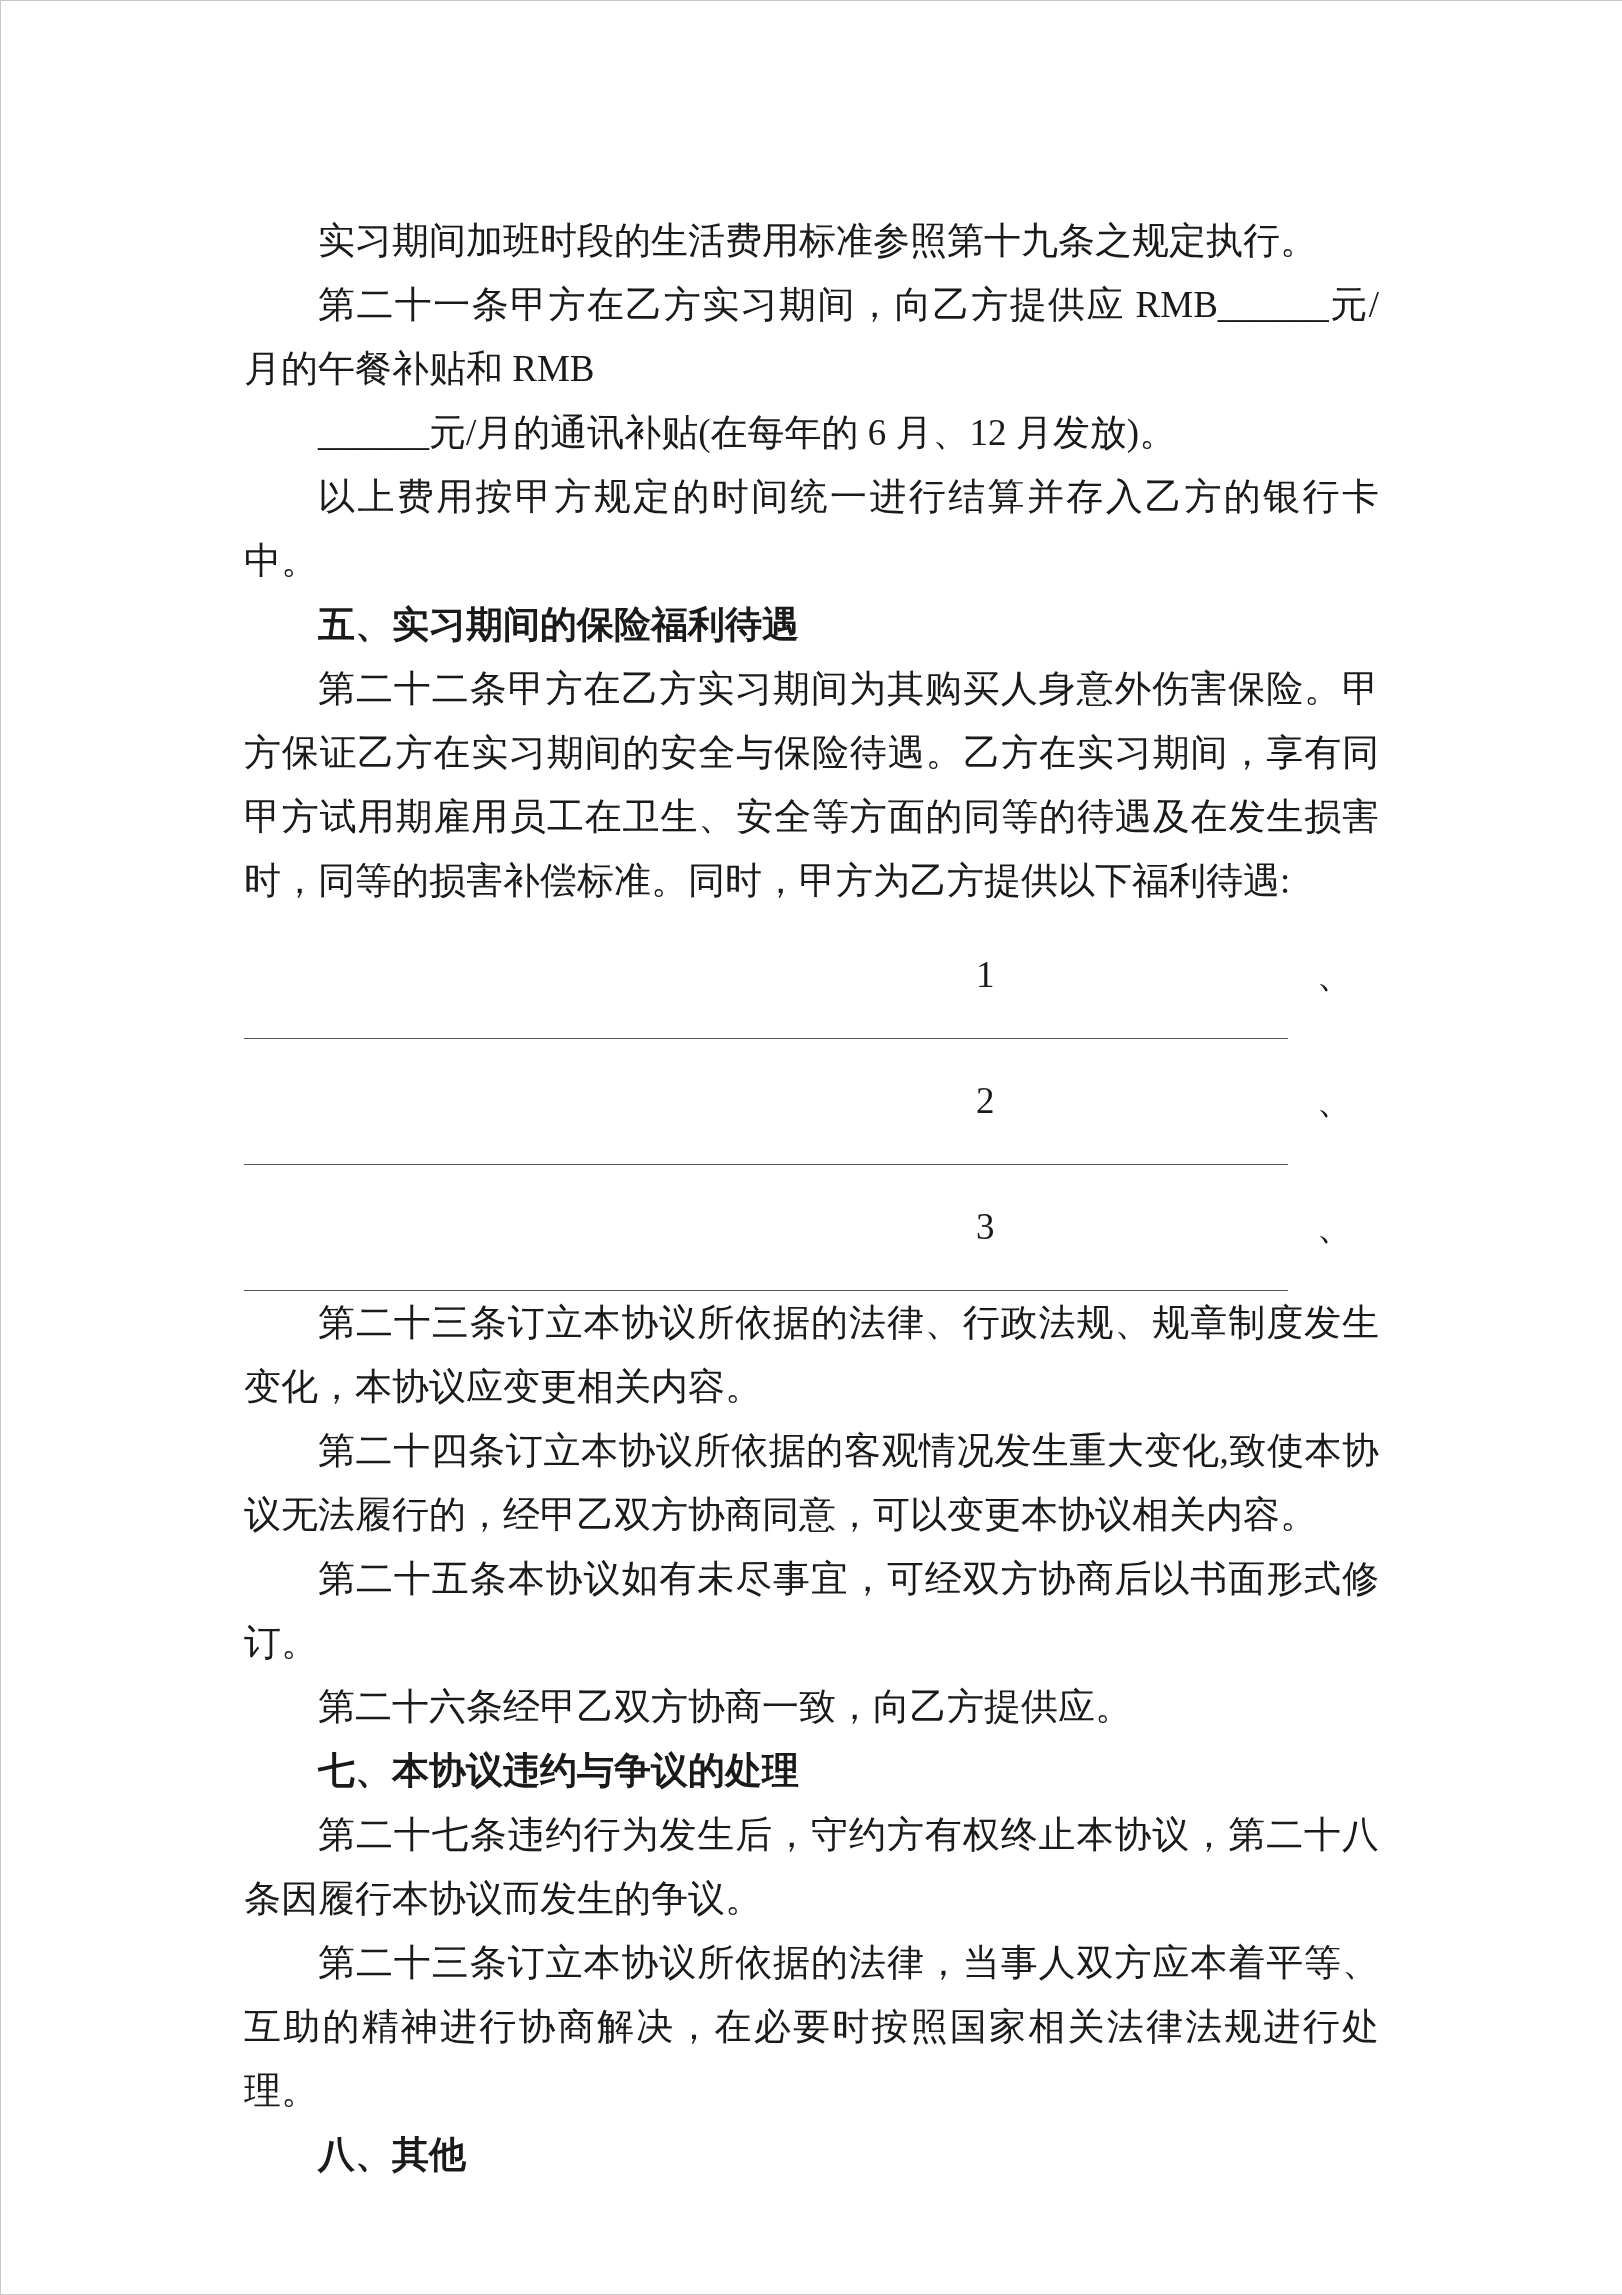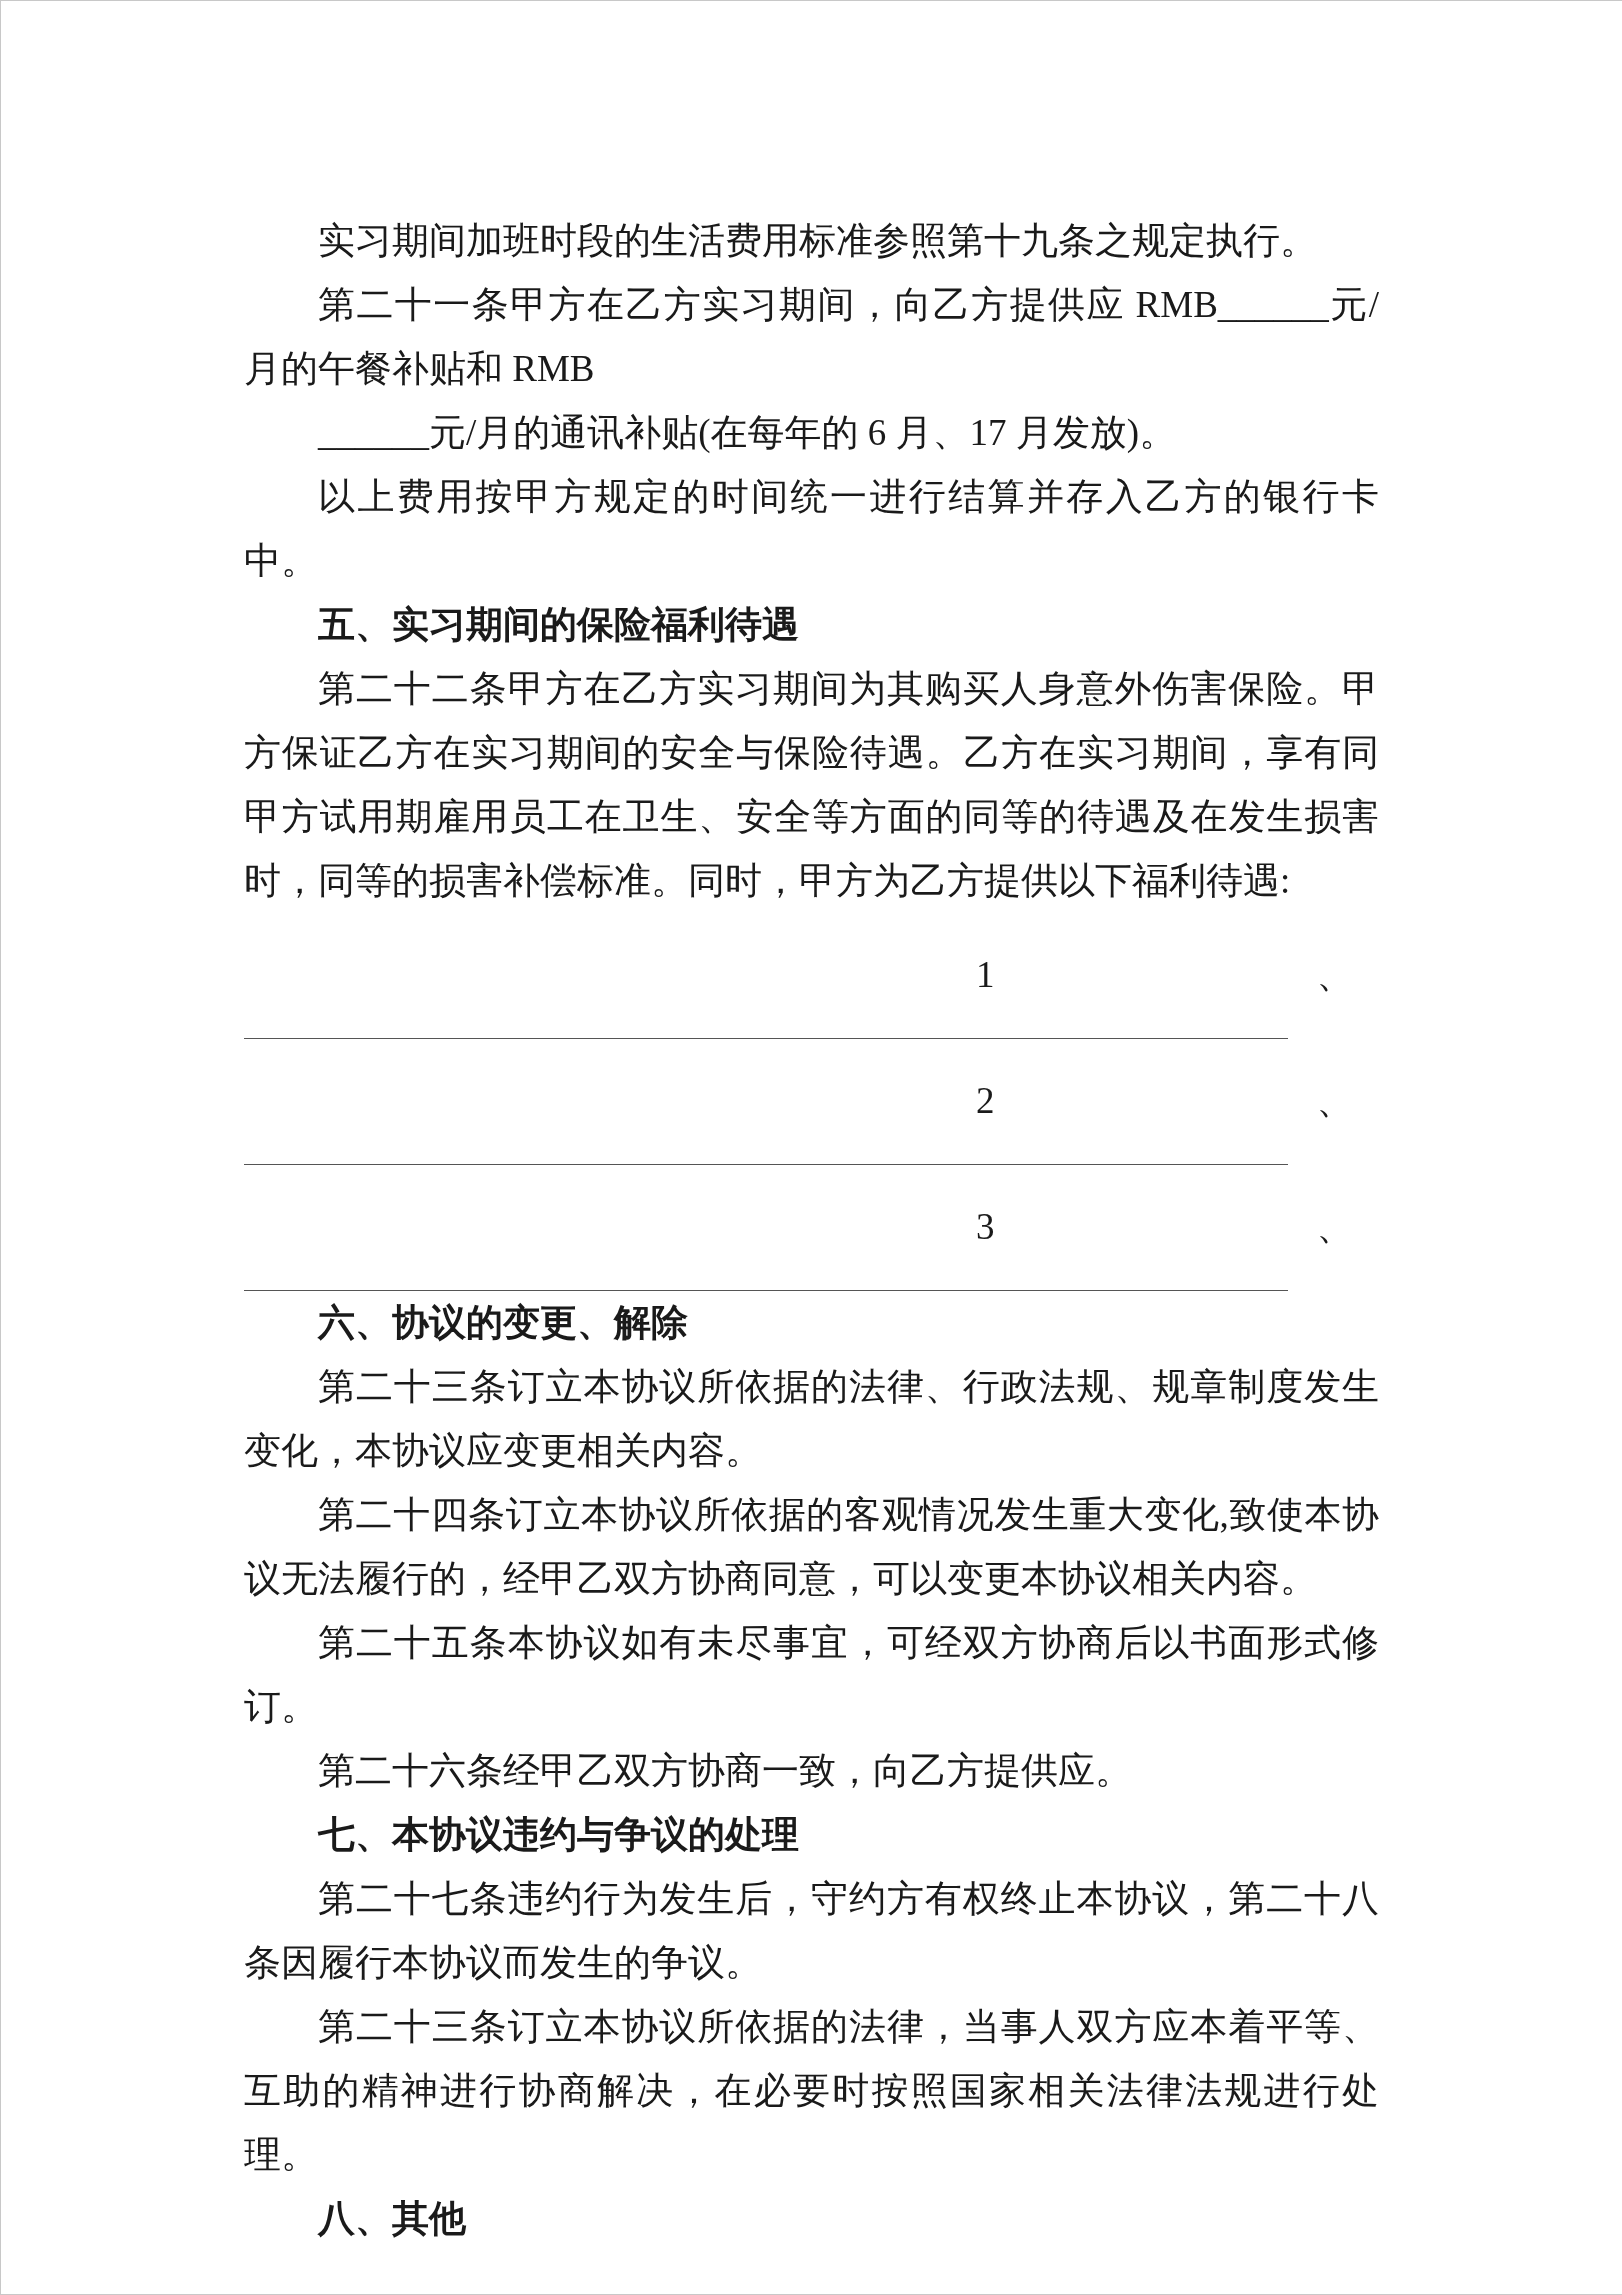--- a/index.html
+++ b/index.html
@@ -68,21 +68,21 @@
   }
 </style>
 </head>
 <body>
 
 <div class="page">
   <div class="content">
 
     <p class="para">实习期间加班时段的生活费用标准参照第十九条之规定执行。</p>
     <p class="para">第二十一条甲方在乙方实习期间，向乙方提供应 RMB______元/月的午餐补贴和 RMB</p>
-    <p class="para">______元/月的通讯补贴(在每年的 6 月、17 月发放)。</p>
+    <p class="para">______元/月的通讯补贴(在每年的 6 月、12 月发放)。</p>
     <p class="para">以上费用按甲方规定的时间统一进行结算并存入乙方的银行卡中。</p>
     <p class="para heading">五、实习期间的保险福利待遇</p>
     <p class="para">第二十二条甲方在乙方实习期间为其购买人身意外伤害保险。甲方保证乙方在实习期间的安全与保险待遇。乙方在实习期间，享有同甲方试用期雇用员工在卫生、安全等方面的同等的待遇及在发生损害时，同等的损害补偿标准。同时，甲方为乙方提供以下福利待遇:</p>
 
     <div class="welfare-item">
       <span class="num">1</span>
       <span class="mark">、</span>
       <div class="blank-line"></div>
     </div>
 
@@ -91,21 +91,20 @@
       <span class="mark">、</span>
       <div class="blank-line"></div>
     </div>
 
     <div class="welfare-item">
       <span class="num">3</span>
       <span class="mark">、</span>
       <div class="blank-line"></div>
     </div>
 
-    <p class="para heading">六、协议的变更、解除</p>
     <p class="para">第二十三条订立本协议所依据的法律、行政法规、规章制度发生变化，本协议应变更相关内容。</p>
     <p class="para">第二十四条订立本协议所依据的客观情况发生重大变化,致使本协议无法履行的，经甲乙双方协商同意，可以变更本协议相关内容。</p>
     <p class="para">第二十五条本协议如有未尽事宜，可经双方协商后以书面形式修订。</p>
     <p class="para">第二十六条经甲乙双方协商一致，向乙方提供应。</p>
     <p class="para heading">七、本协议违约与争议的处理</p>
     <p class="para">第二十七条违约行为发生后，守约方有权终止本协议，第二十八条因履行本协议而发生的争议。</p>
     <p class="para">第二十三条订立本协议所依据的法律，当事人双方应本着平等、互助的精神进行协商解决，在必要时按照国家相关法律法规进行处理。</p>
     <p class="para heading">八、其他</p>
 
   </div>

